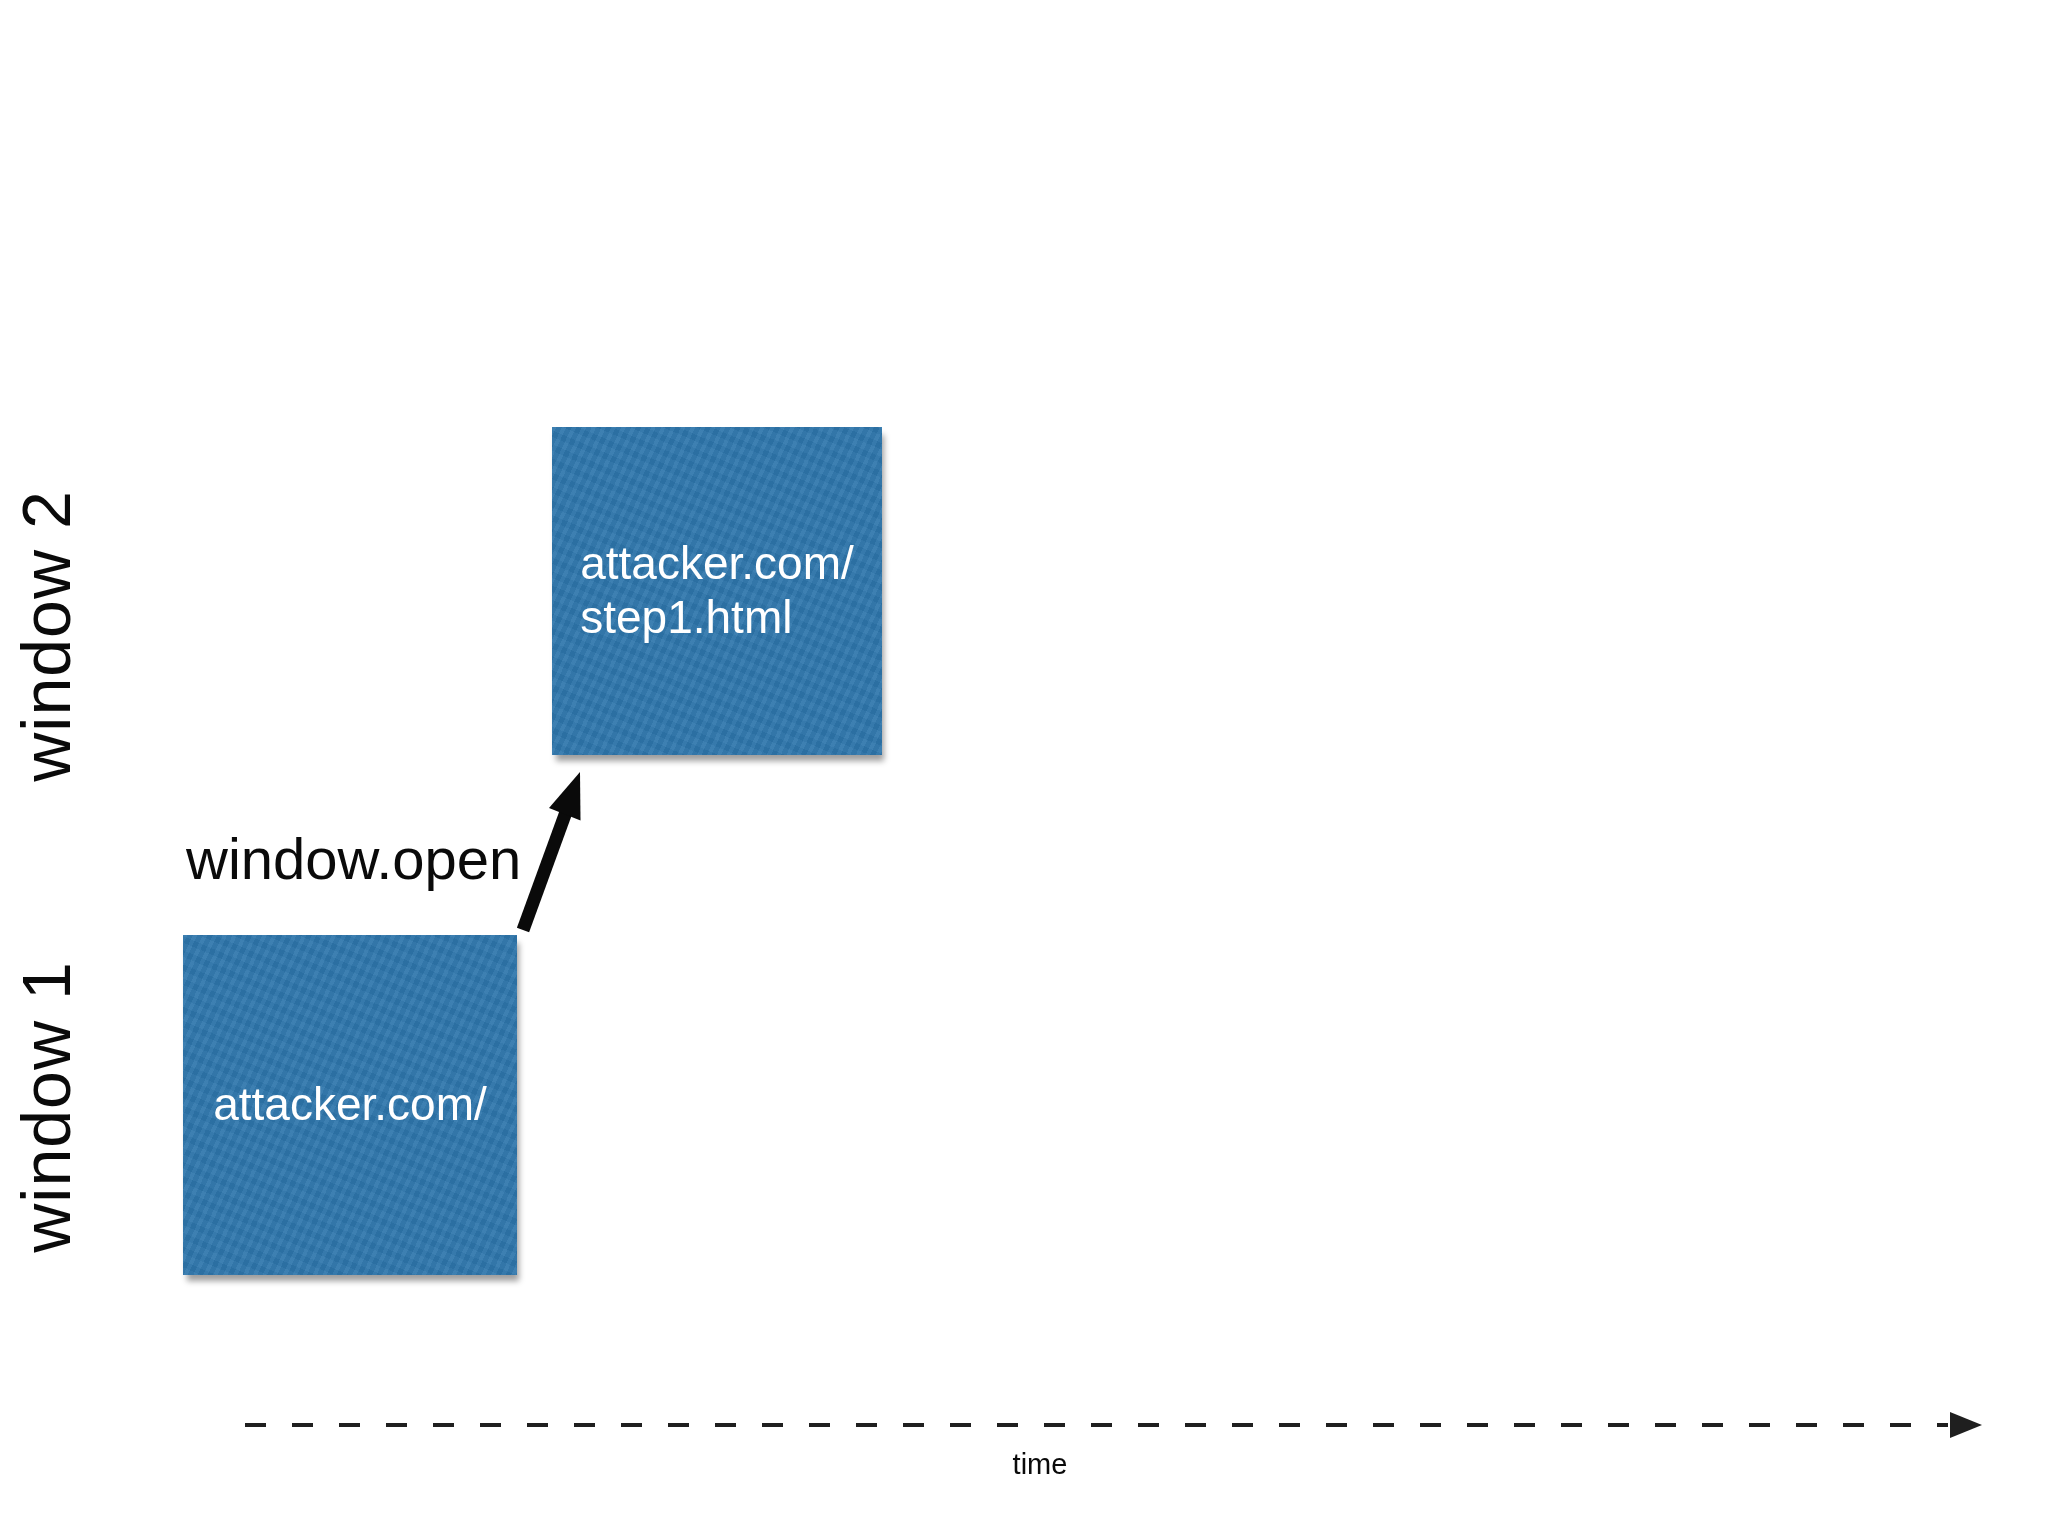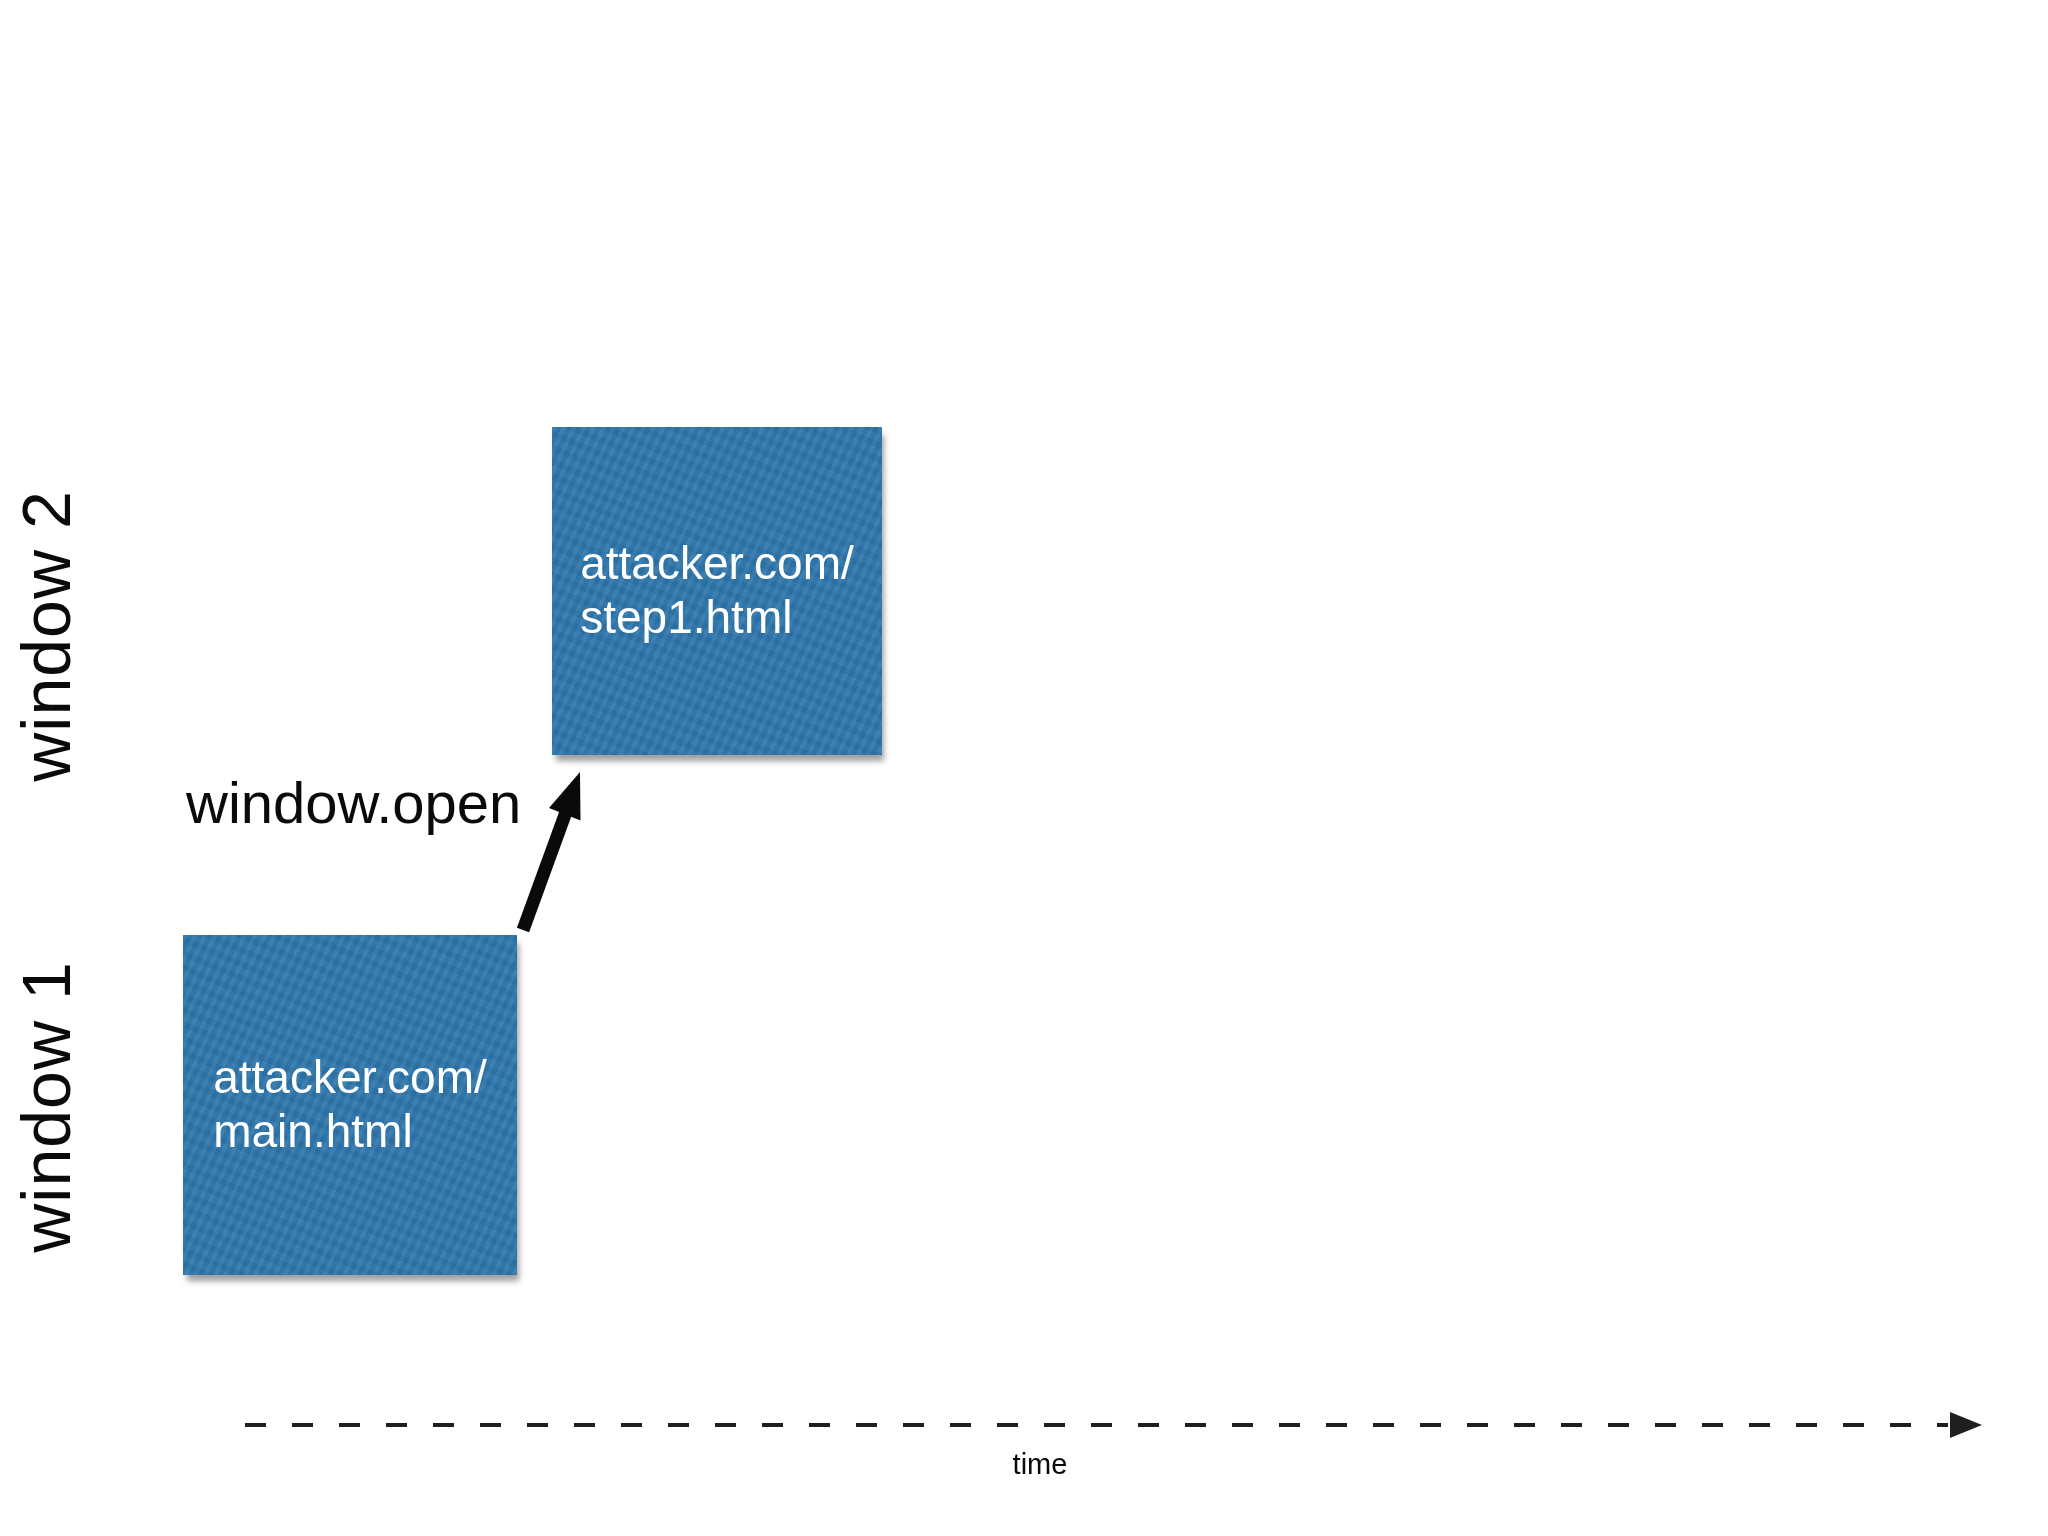--- a/index.html
+++ b/index.html
@@ -46,21 +46,21 @@
     box-shadow: 3px 7px 6px -1px rgba(0, 0, 0, 0.38);
   }
   .win-box.step1 { left: 552px; top: 427px; width: 330px; height: 328px; }
   .win-box.main  { left: 183px; top: 935px; width: 334px; height: 340px; }
   .win-box .url-line { display: block; }
 
   
   .open-label {
     position: absolute;
     left: 186px;
-    top: 802px;
+    top: 858px;
     transform: translateY(-50%);
     font-size: 58px;
     white-space: nowrap;
     color: var(--text, #0a0a0a);
   }
 
   
   .time-label {
     position: absolute;
     left: 1040px;
@@ -90,21 +90,20 @@
   <div class="win-box step1">
     <div>
       <span class="url-line">attacker.com/</span>
       <span class="url-line">step1.html</span>
     </div>
   </div>
 
   <div class="win-box main">
     <div>
       <span class="url-line">attacker.com/</span>
-      <span class="url-line">main.html</span>
     </div>
   </div>
 
   <div class="open-label">window.open</div>
 
   <svg class="overlay" width="2048" height="1536" viewBox="0 0 2048 1536">
 
     <g>
       <line x1="523" y1="930" x2="566" y2="812" stroke="#0a0a0a" stroke-width="13"></line>
       <polygon points="580,772 580.5,820.5 549,808" fill="#0a0a0a"></polygon>

